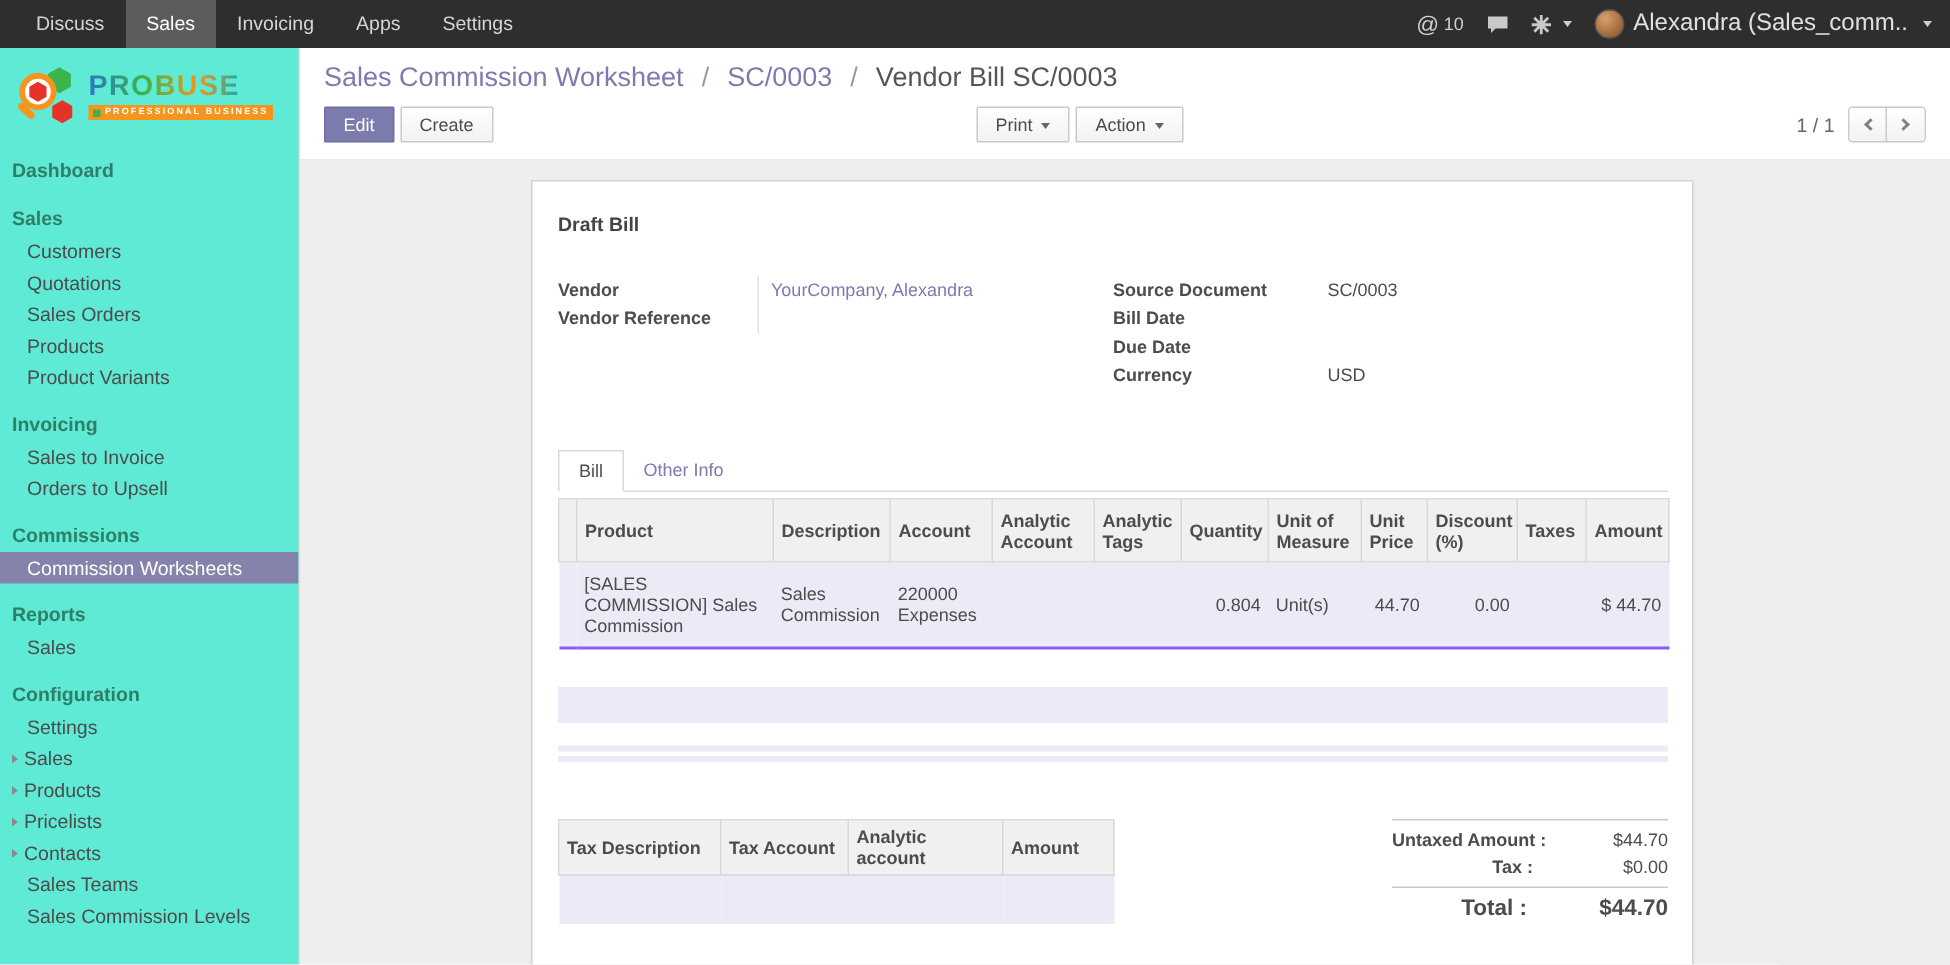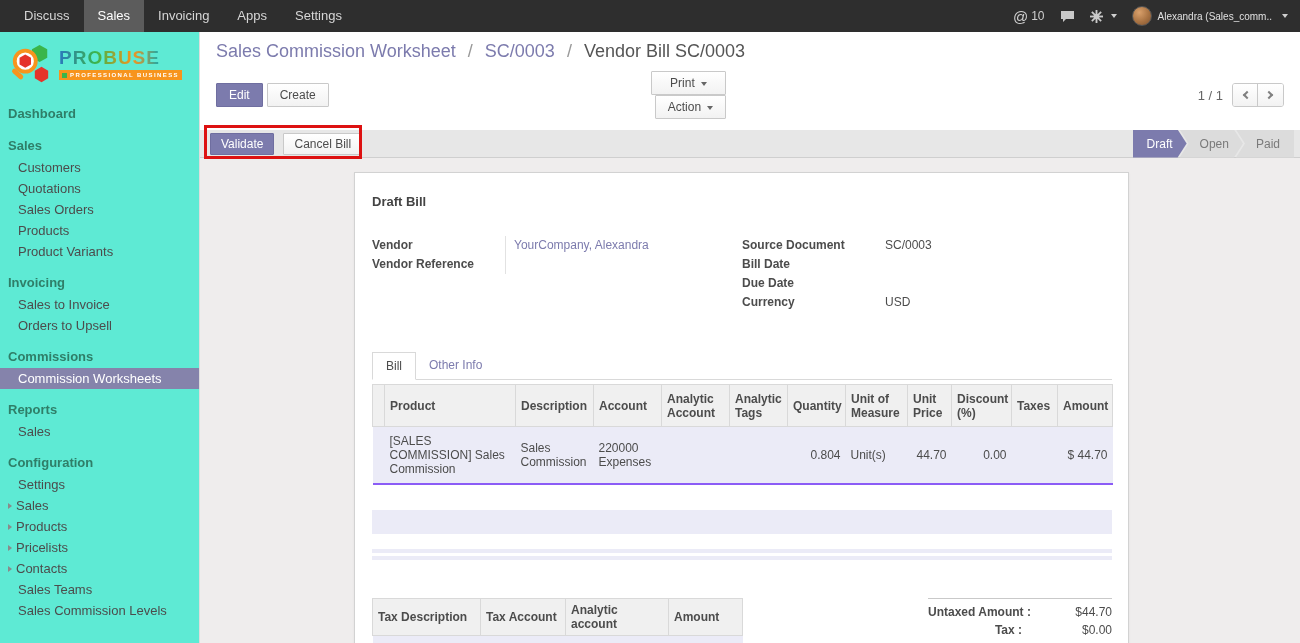--- a/index.html
+++ b/index.html
@@ -21,21 +21,21 @@
   .tm-item.active { background:#5c5c5c; color:#fff; }
   .topbar-right { margin-left:auto; display:flex; align-items:center; gap:15px; padding-right:12px; }
   .activity { display:flex; align-items:center; gap:3px; cursor:pointer; }
   .at-glyph { font-size:15px; color:#cfcfcf; }
   .act-count { font-size:12px; color:#cfcfcf; }
   .icon-btn { display:flex; align-items:center; gap:4px; cursor:pointer; }
   .user-menu { display:flex; align-items:center; gap:6px; cursor:pointer; }
   .avatar { width:20px; height:20px; border-radius:50%;
     background:radial-gradient(circle at 35% 30%, #d9a06b 0%, #a97343 55%, #7d5130 100%);
     border:1px solid #555; }
-  .uname { font-size:10px; color:#e0e0e0; white-space:nowrap; }
+  .uname { font-size:16px; color:#e0e0e0; white-space:nowrap; }
   .caret { display:inline-block; width:0; height:0;
     border-left:3px solid transparent; border-right:3px solid transparent;
     border-top:4px solid #666; margin-left:4px; }
   .caret.light { border-top-color:#cfcfcf; }
 
   
   .main { flex:1; display:flex; min-height:0; }
   .sidebar { width:200px; flex:0 0 200px; background:#5eead4; border-right:1px solid #ddd; overflow:hidden; }
   .content { flex:1; display:flex; flex-direction:column; min-width:0; background:#efeded; }
 
@@ -68,21 +68,21 @@
   .breadcrumb { font-size:18px; color:#7c7bad; white-space:nowrap; }
   .bc-link { color:#7c7bad; cursor:pointer; }
   .bc-sep { color:#999; margin:0 7px; }
   .bc-current { color:#555; }
   .cp-row2 { display:flex; align-items:center; margin-top:9px; }
   .btn { font-family:inherit; font-size:12px; border-radius:1px; padding:3px 12px;
     cursor:pointer; line-height:16px; white-space:nowrap; }
   .btn.primary { background:#7c7bad; border:1px solid #6f6ea0; color:#fff; }
   .btn.default { background:linear-gradient(#ffffff,#f2f2f2); border:1px solid #c9c9c9; color:#4c4c4c; }
   .btn + .btn { margin-left:4px; }
-  .mid-btns { display:flex; margin-left:322px;flex-direction:column; }
+  .mid-btns { display:flex; margin-left:322px; }
   .caret-btn .caret { margin-left:6px; position:relative; top:-1px; border-top-color:#666; }
   .pager { margin-left:auto; display:flex; align-items:center; gap:9px; font-size:13px; color:#666; }
   .pager-group { display:flex; border:1px solid #c9c9c9; border-radius:3px; overflow:hidden; }
   .pager-btn { width:25px; height:22px; background:linear-gradient(#fff,#f2f2f2);
     border:none; cursor:pointer; display:flex; align-items:center; justify-content:center; padding:0; }
   .pager-btn.prev { border-right:1px solid #c9c9c9; }
   .chev { display:inline-block; width:6px; height:6px;
     border-left:2px solid #808080; border-bottom:2px solid #808080; }
   .chev.left { transform:rotate(45deg); margin-left:3px; }
   .chev.right { transform:rotate(-135deg); margin-right:3px; }
@@ -284,32 +284,20 @@
                   <i class="chev left"></i>
                 </button>
               <button class="pager-btn">
                   <i class="chev right"></i>
                 </button>
             </div>
           </div>
         </div>
       </div>
 
-      <div class="statusbar">
-        <div class="sb-buttons">
-          <button class="btn primary small">Validate</button>
-          <button class="btn default small">Cancel Bill</button>
-          <div class="annotation-box"></div>
-        </div>
-        <div class="steps">
-          <div class="step active">Draft</div>
-          <div class="step mid">Open</div>
-          <div class="step last">Paid</div>
-        </div>
-      </div>
 
       <div class="form-area">
         <div class="sheet">
 
           <div class="sheet-title">Draft Bill</div>
 
           <div class="field-groups">
             <div class="fgroup left">
               <div class="frow">
                 <label>Vendor</label>

